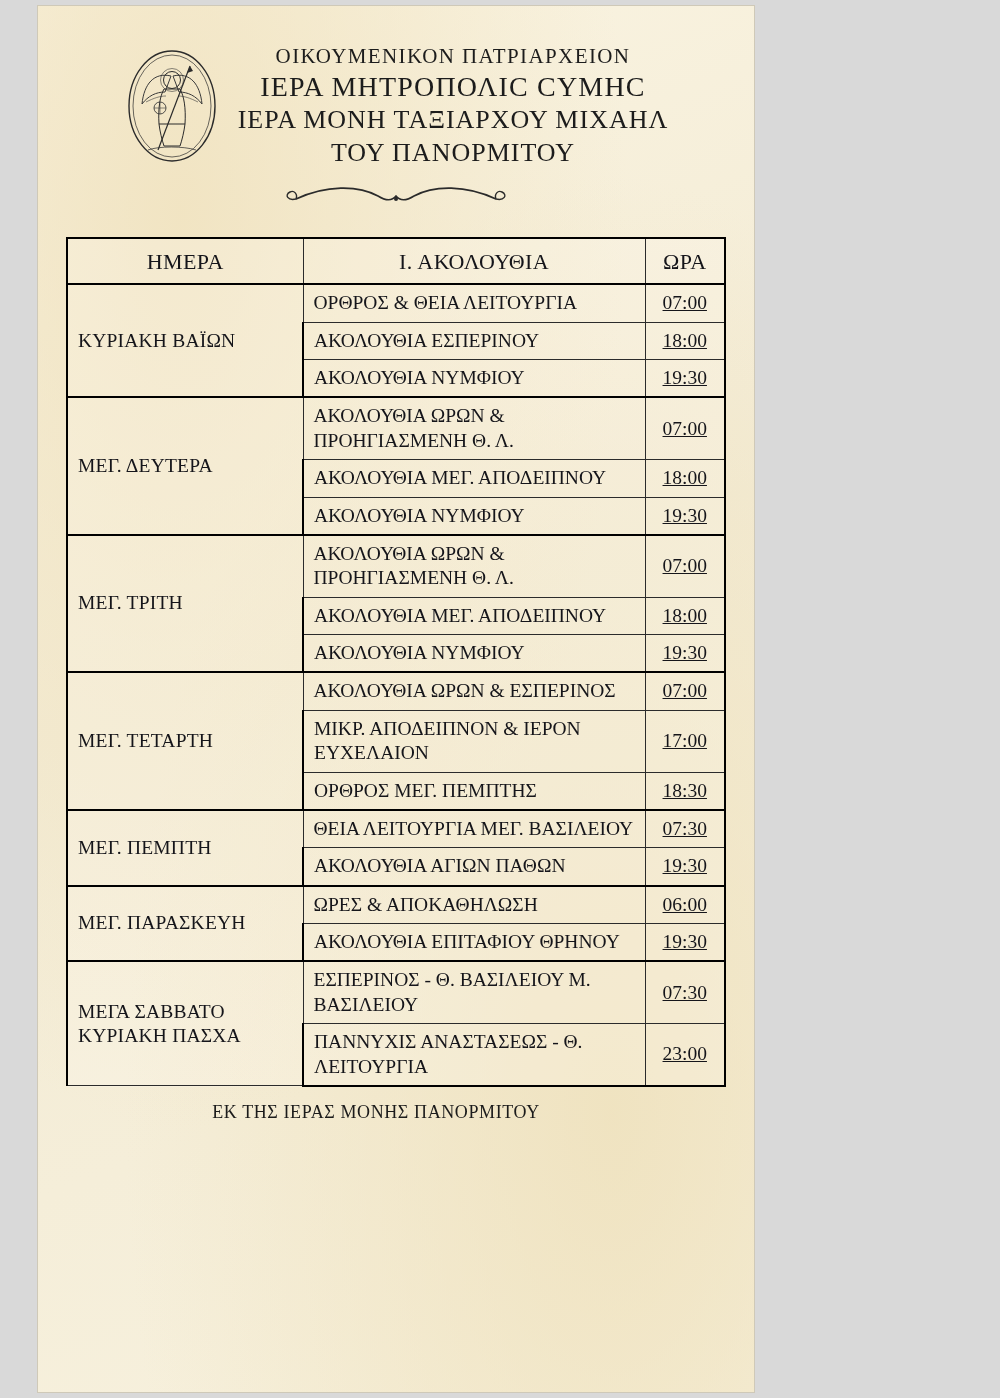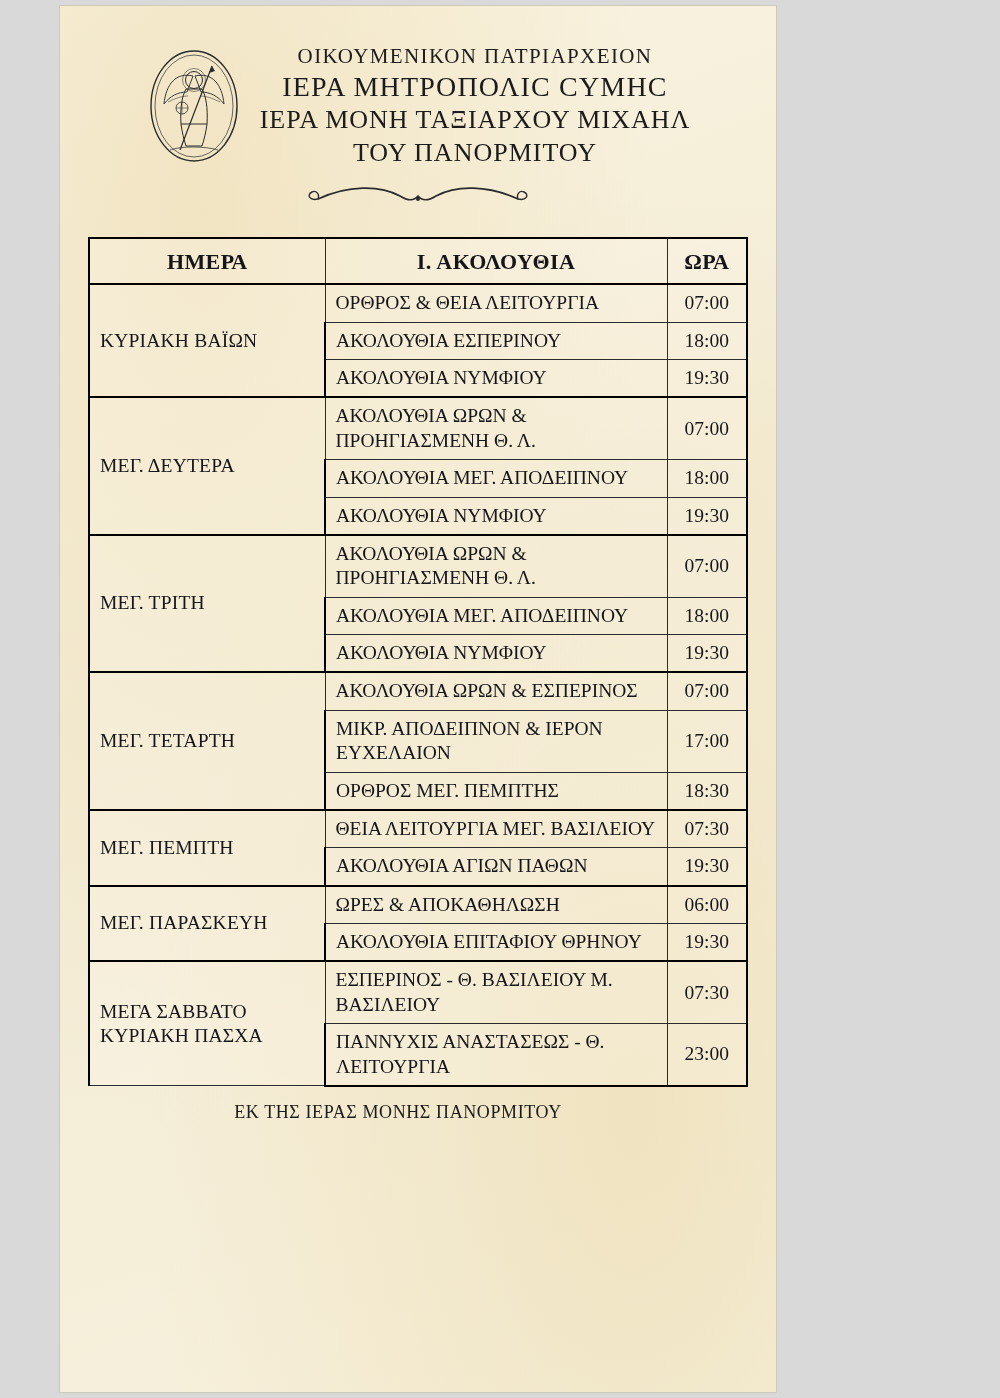--- a/index.html
+++ b/index.html
@@ -8,21 +8,21 @@
     background: #d9d9d9;
   }
   body {
     width: 1000px;
     height: 1398px;
     font-family: "Liberation Serif", serif;
     overflow: hidden;
   }
   .page {
     position: absolute;
-    left: 60px;
+    left: 38px;
     top: 6px;
     width: 716px;
     height: 1386px;
     background: #f7f0dc;
     background-image:
       radial-gradient(ellipse at 20% 15%, rgba(240,226,190,0.85) 0%, rgba(247,240,220,0) 55%),
       radial-gradient(ellipse at 80% 80%, rgba(238,224,186,0.8) 0%, rgba(247,240,220,0) 60%),
       linear-gradient(160deg, #faf4e2 0%, #f3ebd4 45%, #f7f1de 100%);
     box-shadow: 0 0 0 1px #cfc9b8;
   }
@@ -108,37 +108,38 @@
     border: 1px solid #2b2b2b;
     padding: 6px 10px;
     font-size: 19.5px;
     line-height: 1.25;
     vertical-align: middle;
     height: 34px;
     box-sizing: border-box;
   }
   table.schedule thead th {
     text-align: center;
-    font-weight: bold;
+    font-weight: normal;
     font-size: 22px;
     height: 46px;
     letter-spacing: 0.4px;
   }
   td.day {
     text-align: left;
     font-size: 20px;
     letter-spacing: 0.2px;
     padding-left: 14px;
     white-space: pre-line;
   }
   td.service { text-align: left; }
   td.time {
     text-align: center;
     width: 78px;
     white-space: nowrap;
+    text-decoration: underline;
   }
   col.c-day { width: 236px; }
   col.c-time { width: 80px; }
   tr.group-start td { border-top: 2px solid #000; }
   tbody tr:last-child td { border-bottom: 2px solid #000; }
   table.schedule th:first-child,
   table.schedule td:first-child { border-left: 2px solid #000; }
   table.schedule th:last-child,
   table.schedule td:last-child { border-right: 2px solid #000; }
   table.schedule thead th { border-top: 2px solid #000; border-bottom: 2px solid #000;}

